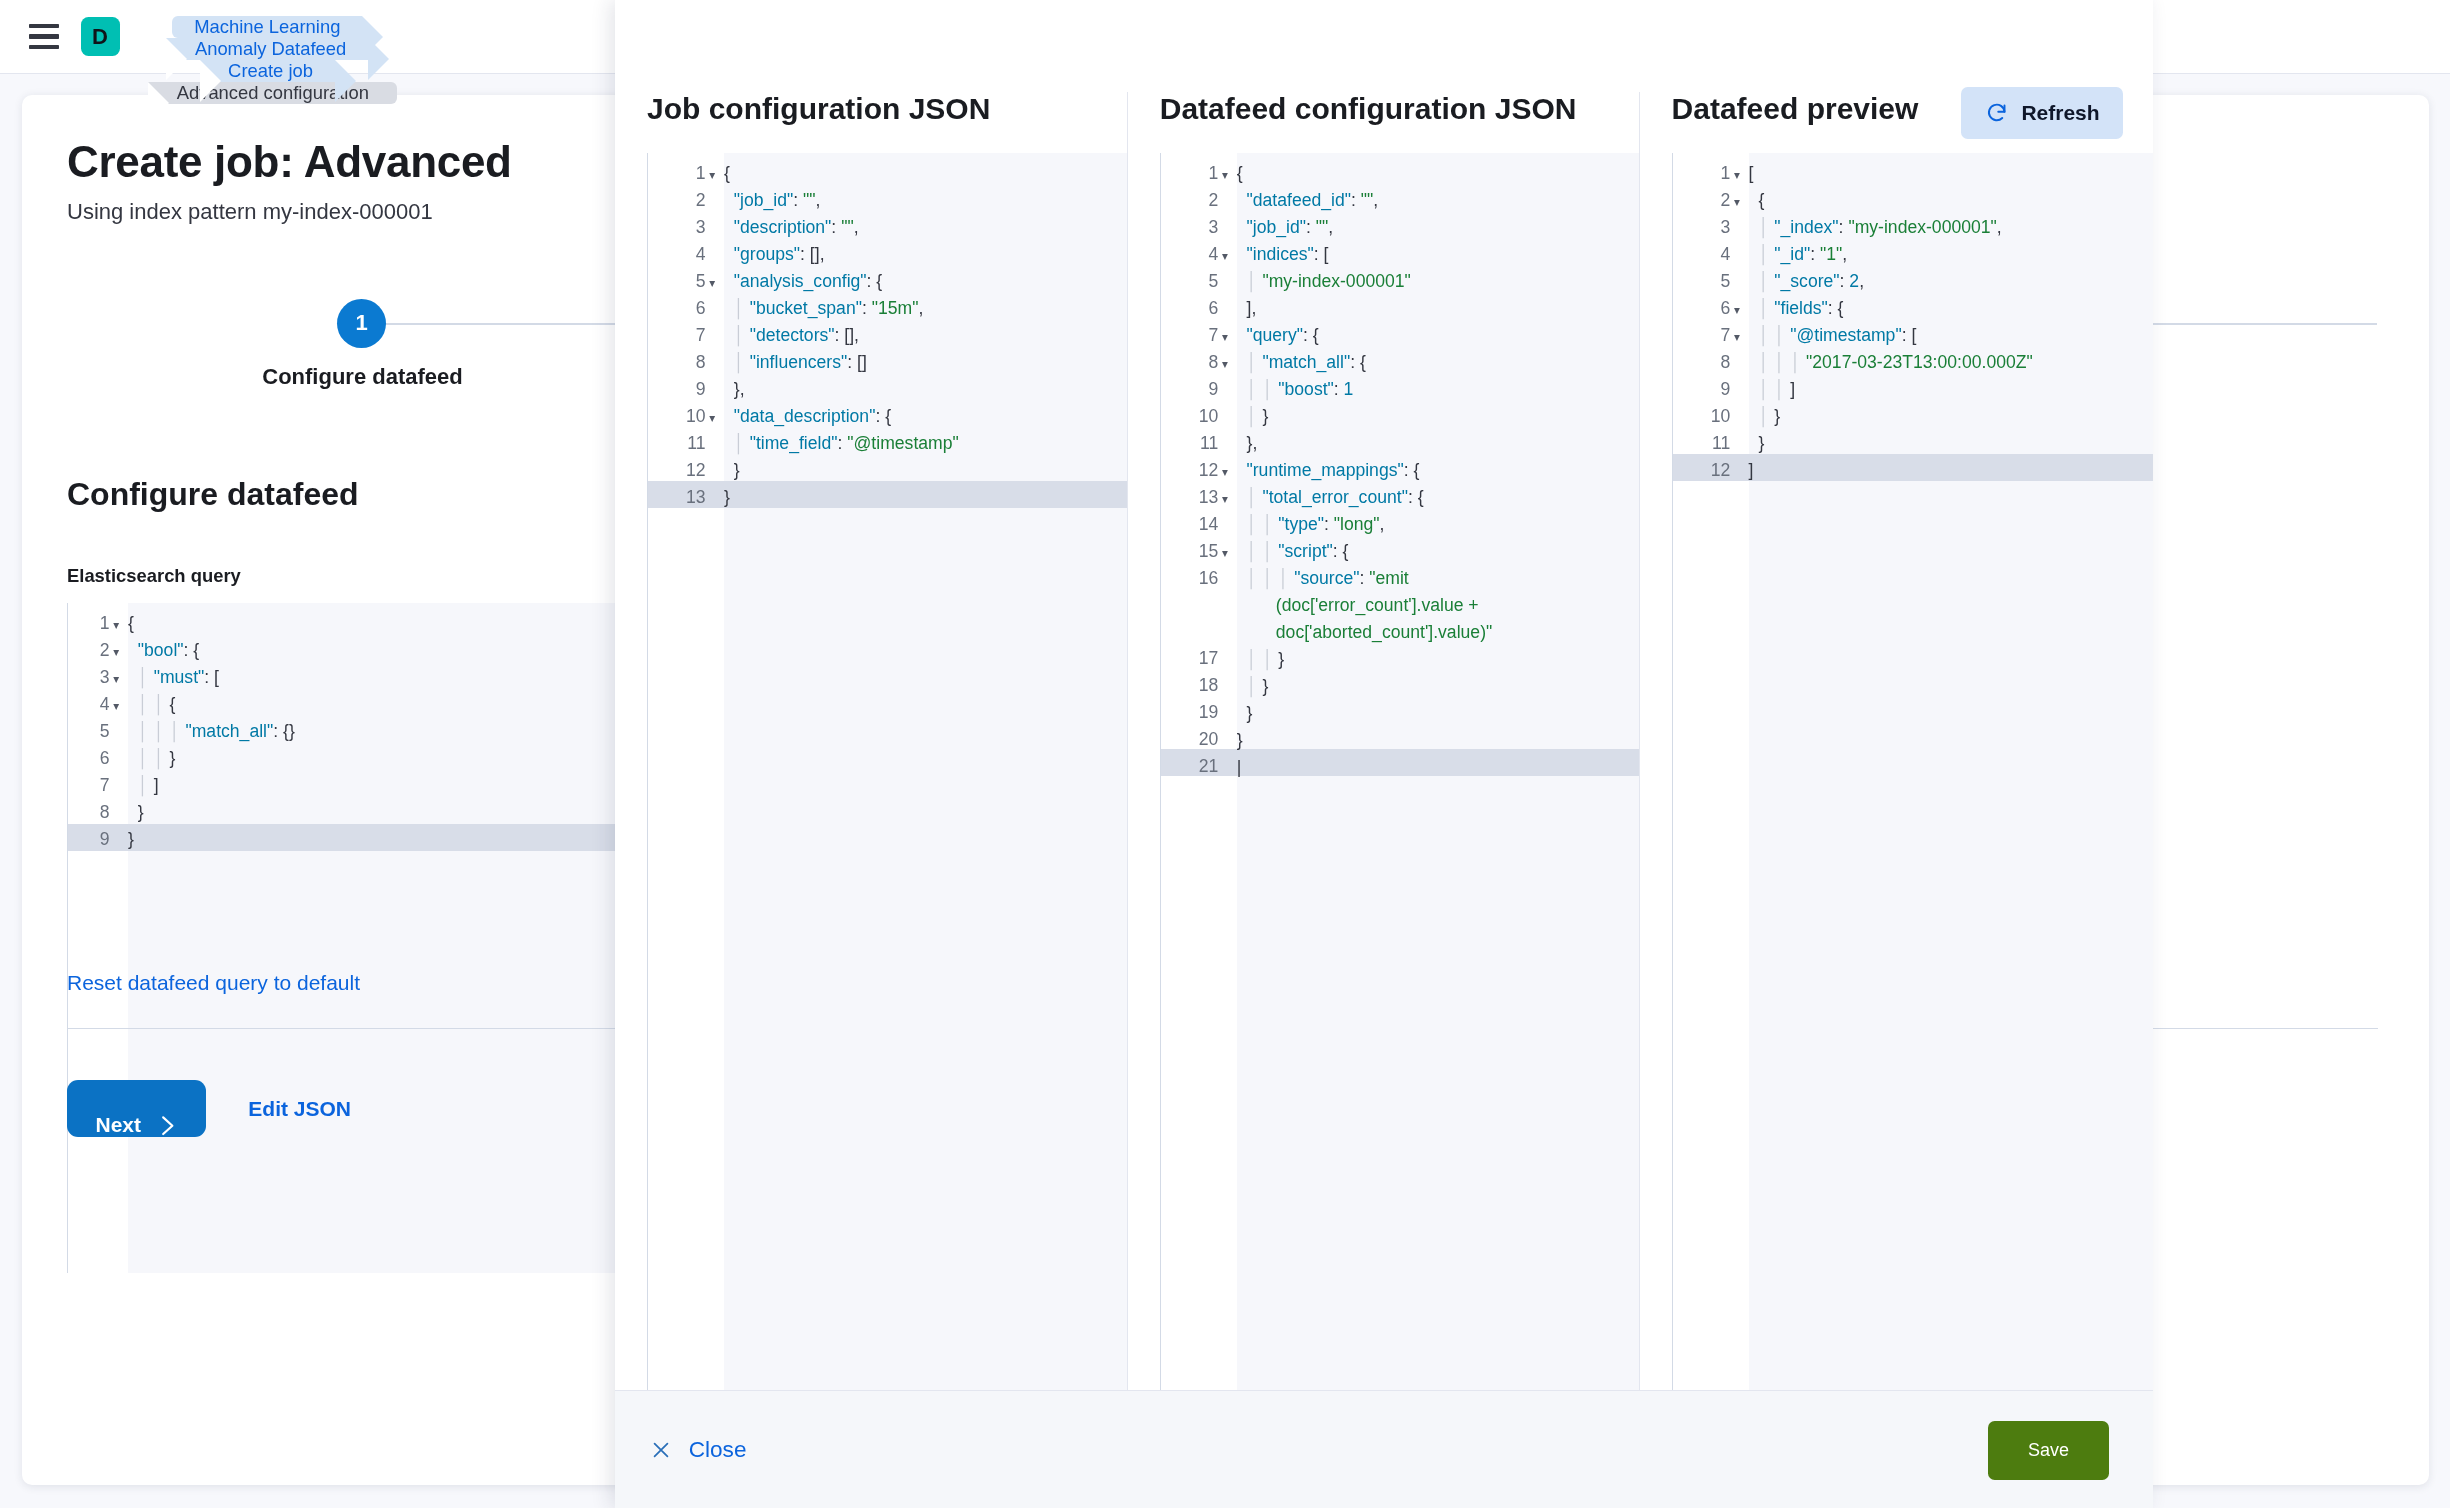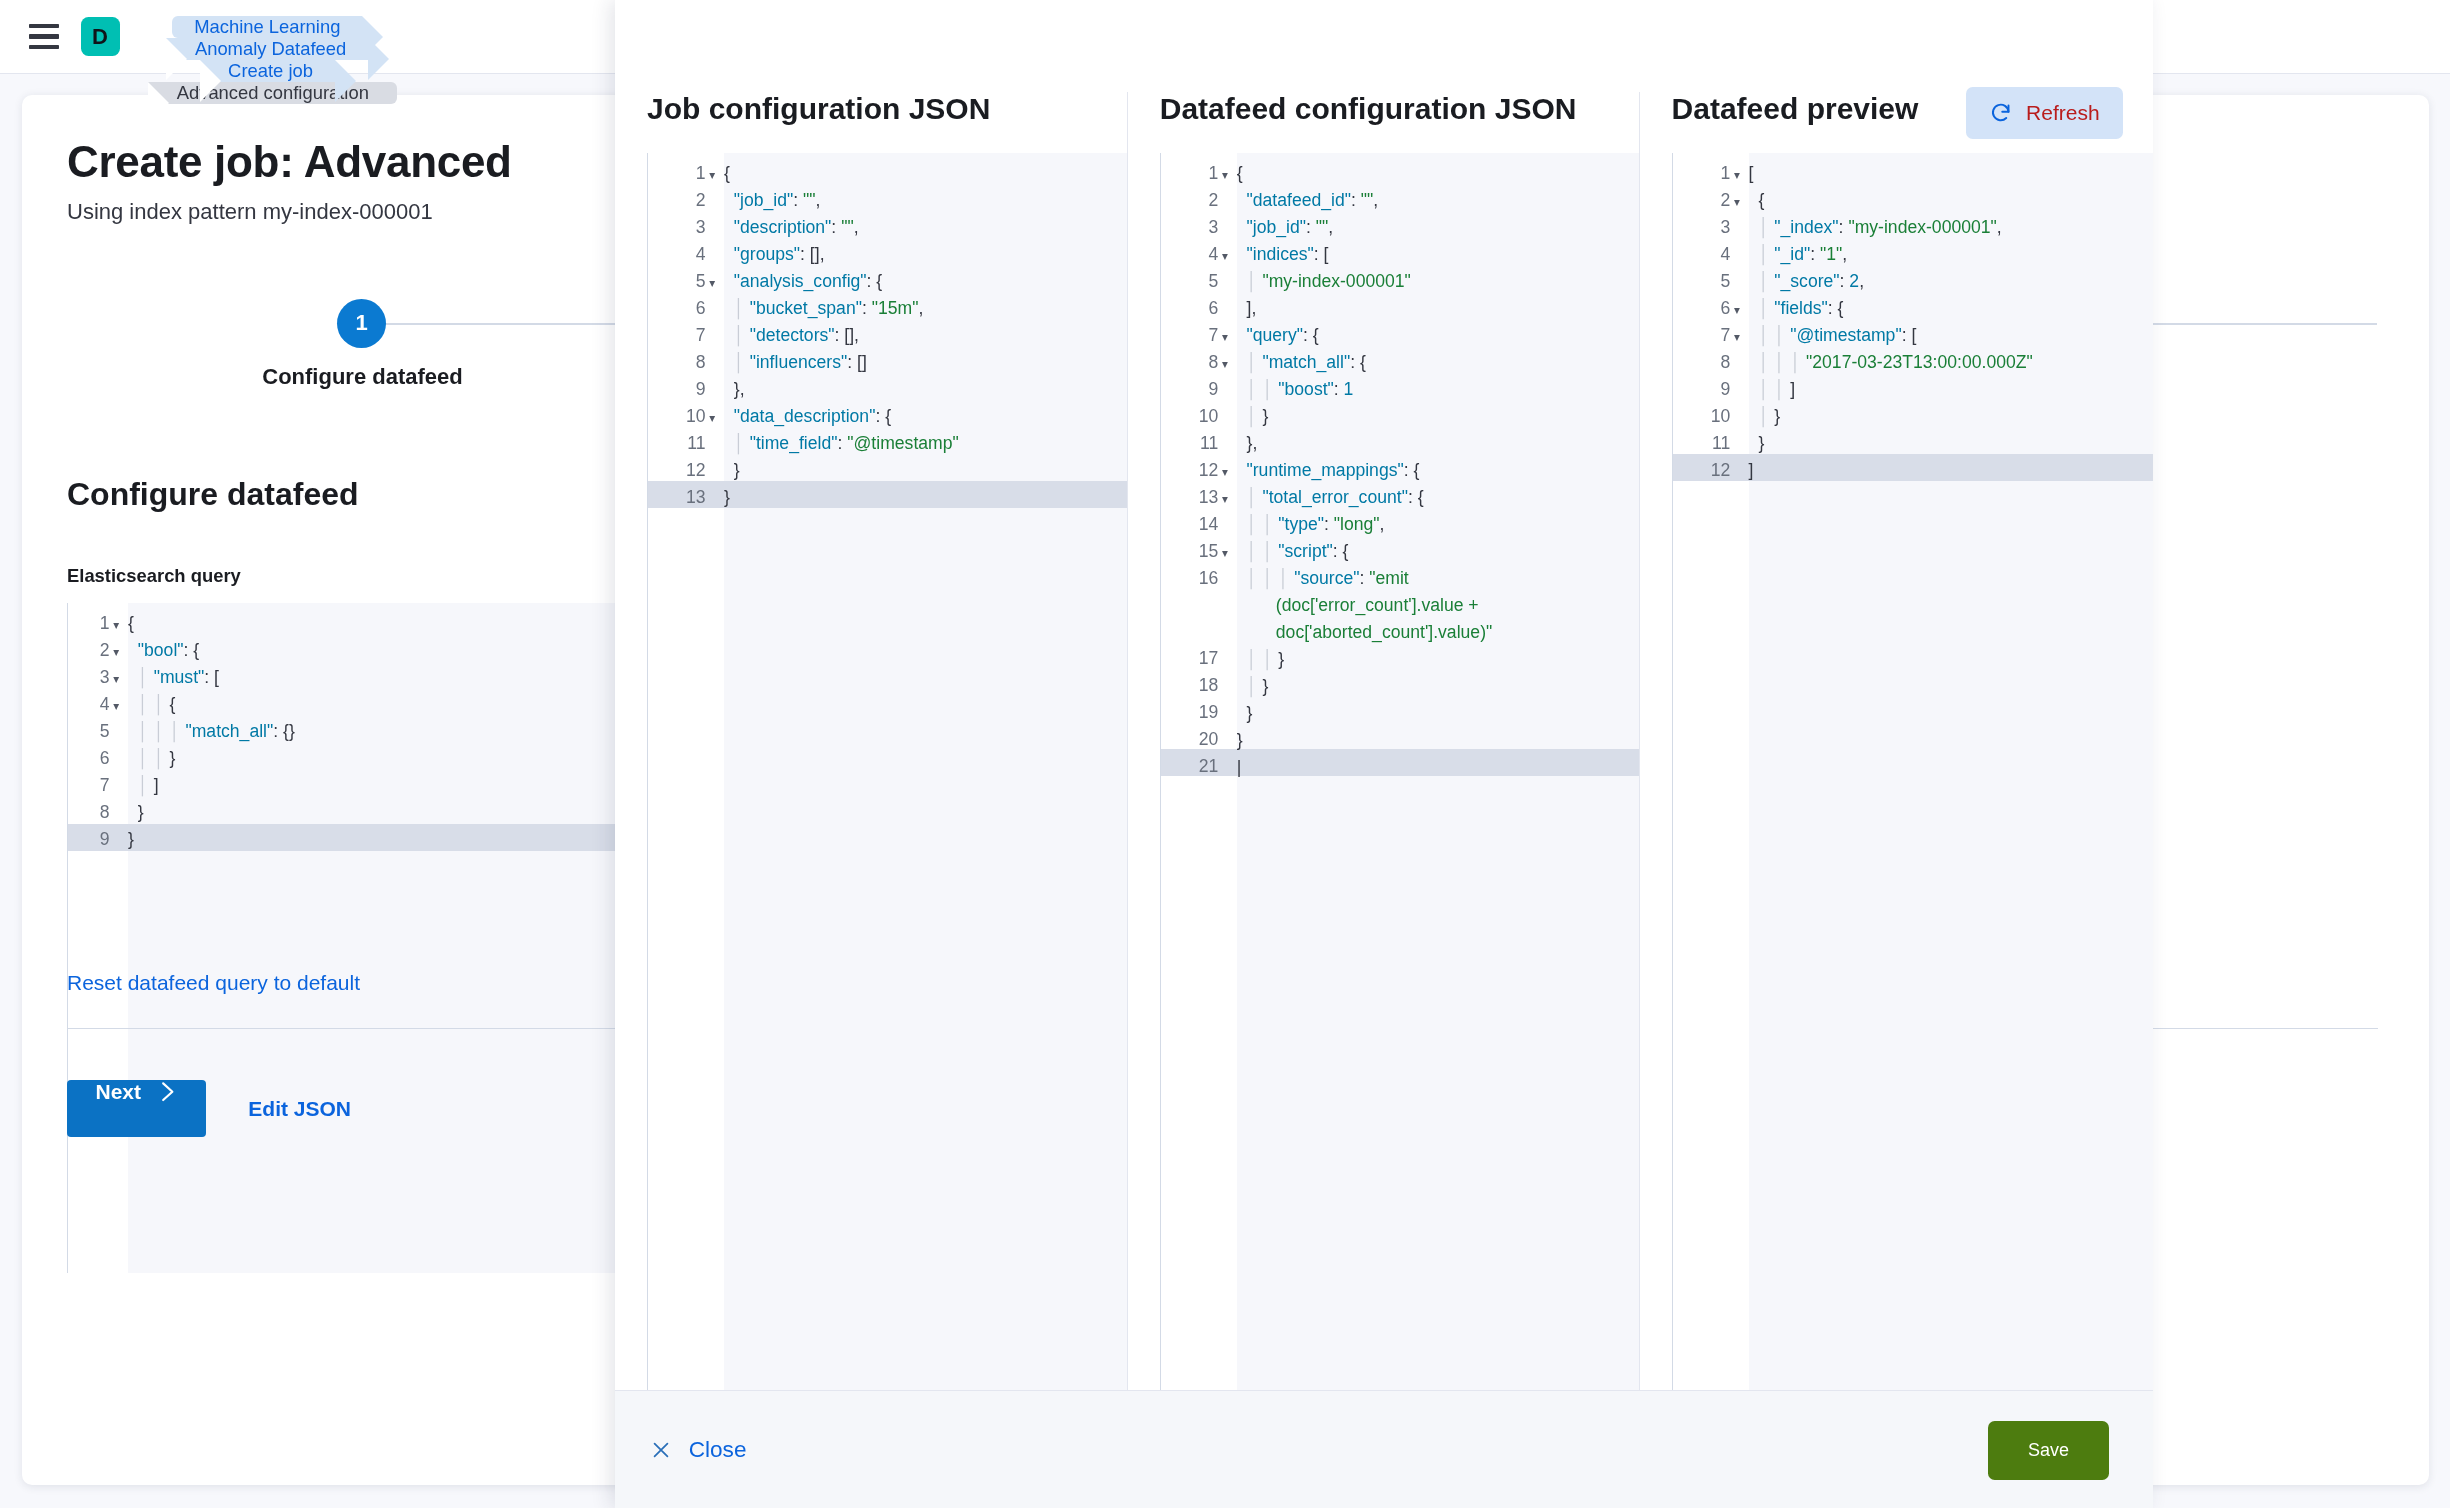--- a/index.html
+++ b/index.html
@@ -119,23 +119,23 @@
 
   .reset-link {
     position: absolute; left: 45px; top: 876px;
     font-size: 21px; color: #0b64dd; cursor: pointer;
   }
   .hr {
     position: absolute; left: 45px; top: 933px; width: 2311px; height: 0.8px; background: #d3dae6;
   }
   .btn-row { position: absolute; left: 45px; top: 985px; display: flex; align-items: center; gap: 42px; }
   .btn-primary {
-    background: #0b72c4; color: #fff; border: none; border-radius: 4px;
+    background: #0b72c4; color: #fff; border: none; border-radius: 11px;
     font-size: 21px; font-weight: 700; padding: 0 28.5px; height: 57px;
-    display: flex; align-items: flex-start; gap: 18.4px; cursor: pointer;
+    display: flex; align-items: flex-end; gap: 18.4px; cursor: pointer;
     font-family: "Liberation Sans", sans-serif;
   }
   .btn-link { font-size: 21px; font-weight: 700; color: #0b64dd; cursor: pointer; }
 
   
   .flyout {
     position: absolute; left: 615px; top: 0; width: 1538px; height: 1509px;
     background: #ffffff; box-shadow: -5px 0 18.4px rgba(30,40,70,.12);
     z-index: 60; display: flex; flex-direction: column;
   }
@@ -155,22 +155,22 @@
     position: absolute; left: 0; top: 0; width: 77px; height: 100%; background: #ffffff; z-index: 0;
   }
   .panel-editor .sep {
     position: absolute; left: 0; top: 0; width: 0.8px; height: 100%; background: #d3dae6; z-index: 3;
   }
   .panel-editor .inner { position: relative; z-index: 2; display: flex; padding-top: 6.7px; }
   .panel-editor .gutter { width: 77px; }
 
   .title-row { display: flex; align-items: flex-start; justify-content: space-between; padding-right: 30px; }
   .btn-refresh {
-    background: #d3e3f8; color: #b91c1c; border: none; border-radius: 6.7px;
-    font-size: 21px; font-weight: 400; height: 52px; padding: 0 23.4px;
+    background: #d3e3f8; color: #0f172a; border: none; border-radius: 6.7px;
+    font-size: 21px; font-weight: 700; height: 52px; padding: 0 23.4px;
     display: flex; align-items: center; gap: 13.4px; cursor: pointer;
     font-family: "Liberation Sans", sans-serif; margin-top: -5px;
   }
 
   .flyout-footer {
     flex: 0 0 auto; height: 119px; background: #f5f7fa; border-top: 0.8px solid #e3e6ef;
     display: flex; align-items: center; justify-content: space-between;
     padding: 0 44px 0 35px;
   }
   .close-btn { display: flex; align-items: center; gap: 16.7px; cursor: pointer; }

